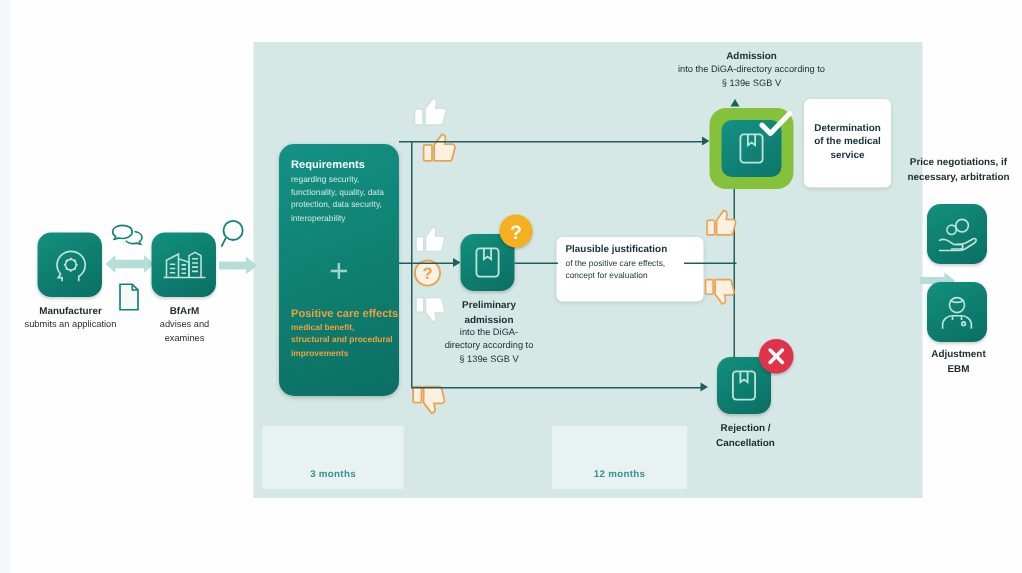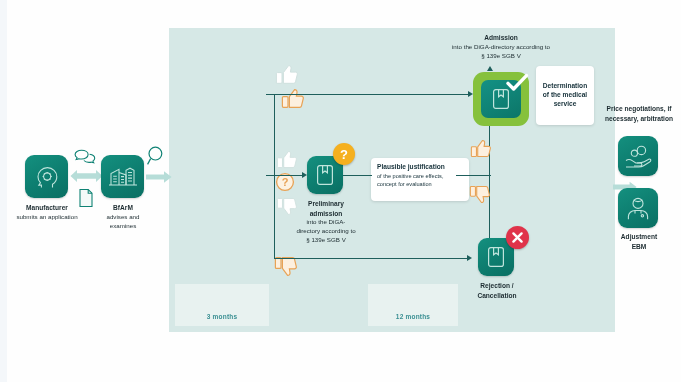--- a/index.html
+++ b/index.html
@@ -154,20 +154,27 @@
 
   <svg class="fat" style="left:146px;top:145px;" width="20" height="22" viewBox="0 0 20 22" fill="none" stroke="#0f8274" stroke-width="1.2">
     <circle cx="9.4" cy="8.6" r="6.4"></circle>
     <path d="M4.6 13.6 1.6 19.4"></path>
   </svg>
 
   <svg class="fat" style="left:146px;top:170px;" width="26" height="14" viewBox="0 0 26 14">
     <path d="M0 4.4h18V1.2L25.6 7 18 12.8V9.6H0z" fill="#b6ddd8"></path>
   </svg>
 
+  <div class="req-card">
+    <div class="req-title">Requirements</div>
+    <div class="req-body">regarding security, functionality, quality, data protection, data security, interoperability</div>
+    <div class="plus">+</div>
+    <div class="pce-title">Positive care effects</div>
+    <div class="pce-body">medical benefit, structural and procedural improvements</div>
+  </div>
 
   <svg class="thumb" style="left:275px;top:64px;" width="24" height="22" viewBox="0 0 24 22" fill="#ffffff" stroke="#cfe0de" stroke-width="1">
     <path d="M8.4 8.6 13.6 1.6c1.7 0 2.6 1.2 2.4 2.9l-.6 3.6h5c1.3 0 2.2 1.1 1.9 2.3l-1.8 7.4c-.2.9-1 1.5-1.9 1.5H8.4z"></path>
     <rect x="1.4" y="8.6" width="5.6" height="10.7" rx="1"></rect>
   </svg>
 
   <svg class="thumb" style="left:281px;top:88px;" width="24" height="22" viewBox="0 0 24 22" fill="#fdf0df" stroke="#e8a255" stroke-width="1.2">
     <path d="M8.4 8.6 13.6 1.6c1.7 0 2.6 1.2 2.4 2.9l-.6 3.6h5c1.3 0 2.2 1.1 1.9 2.3l-1.8 7.4c-.2.9-1 1.5-1.9 1.5H8.4z"></path>
     <rect x="1.4" y="8.6" width="5.6" height="10.7" rx="1"></rect>
   </svg>

